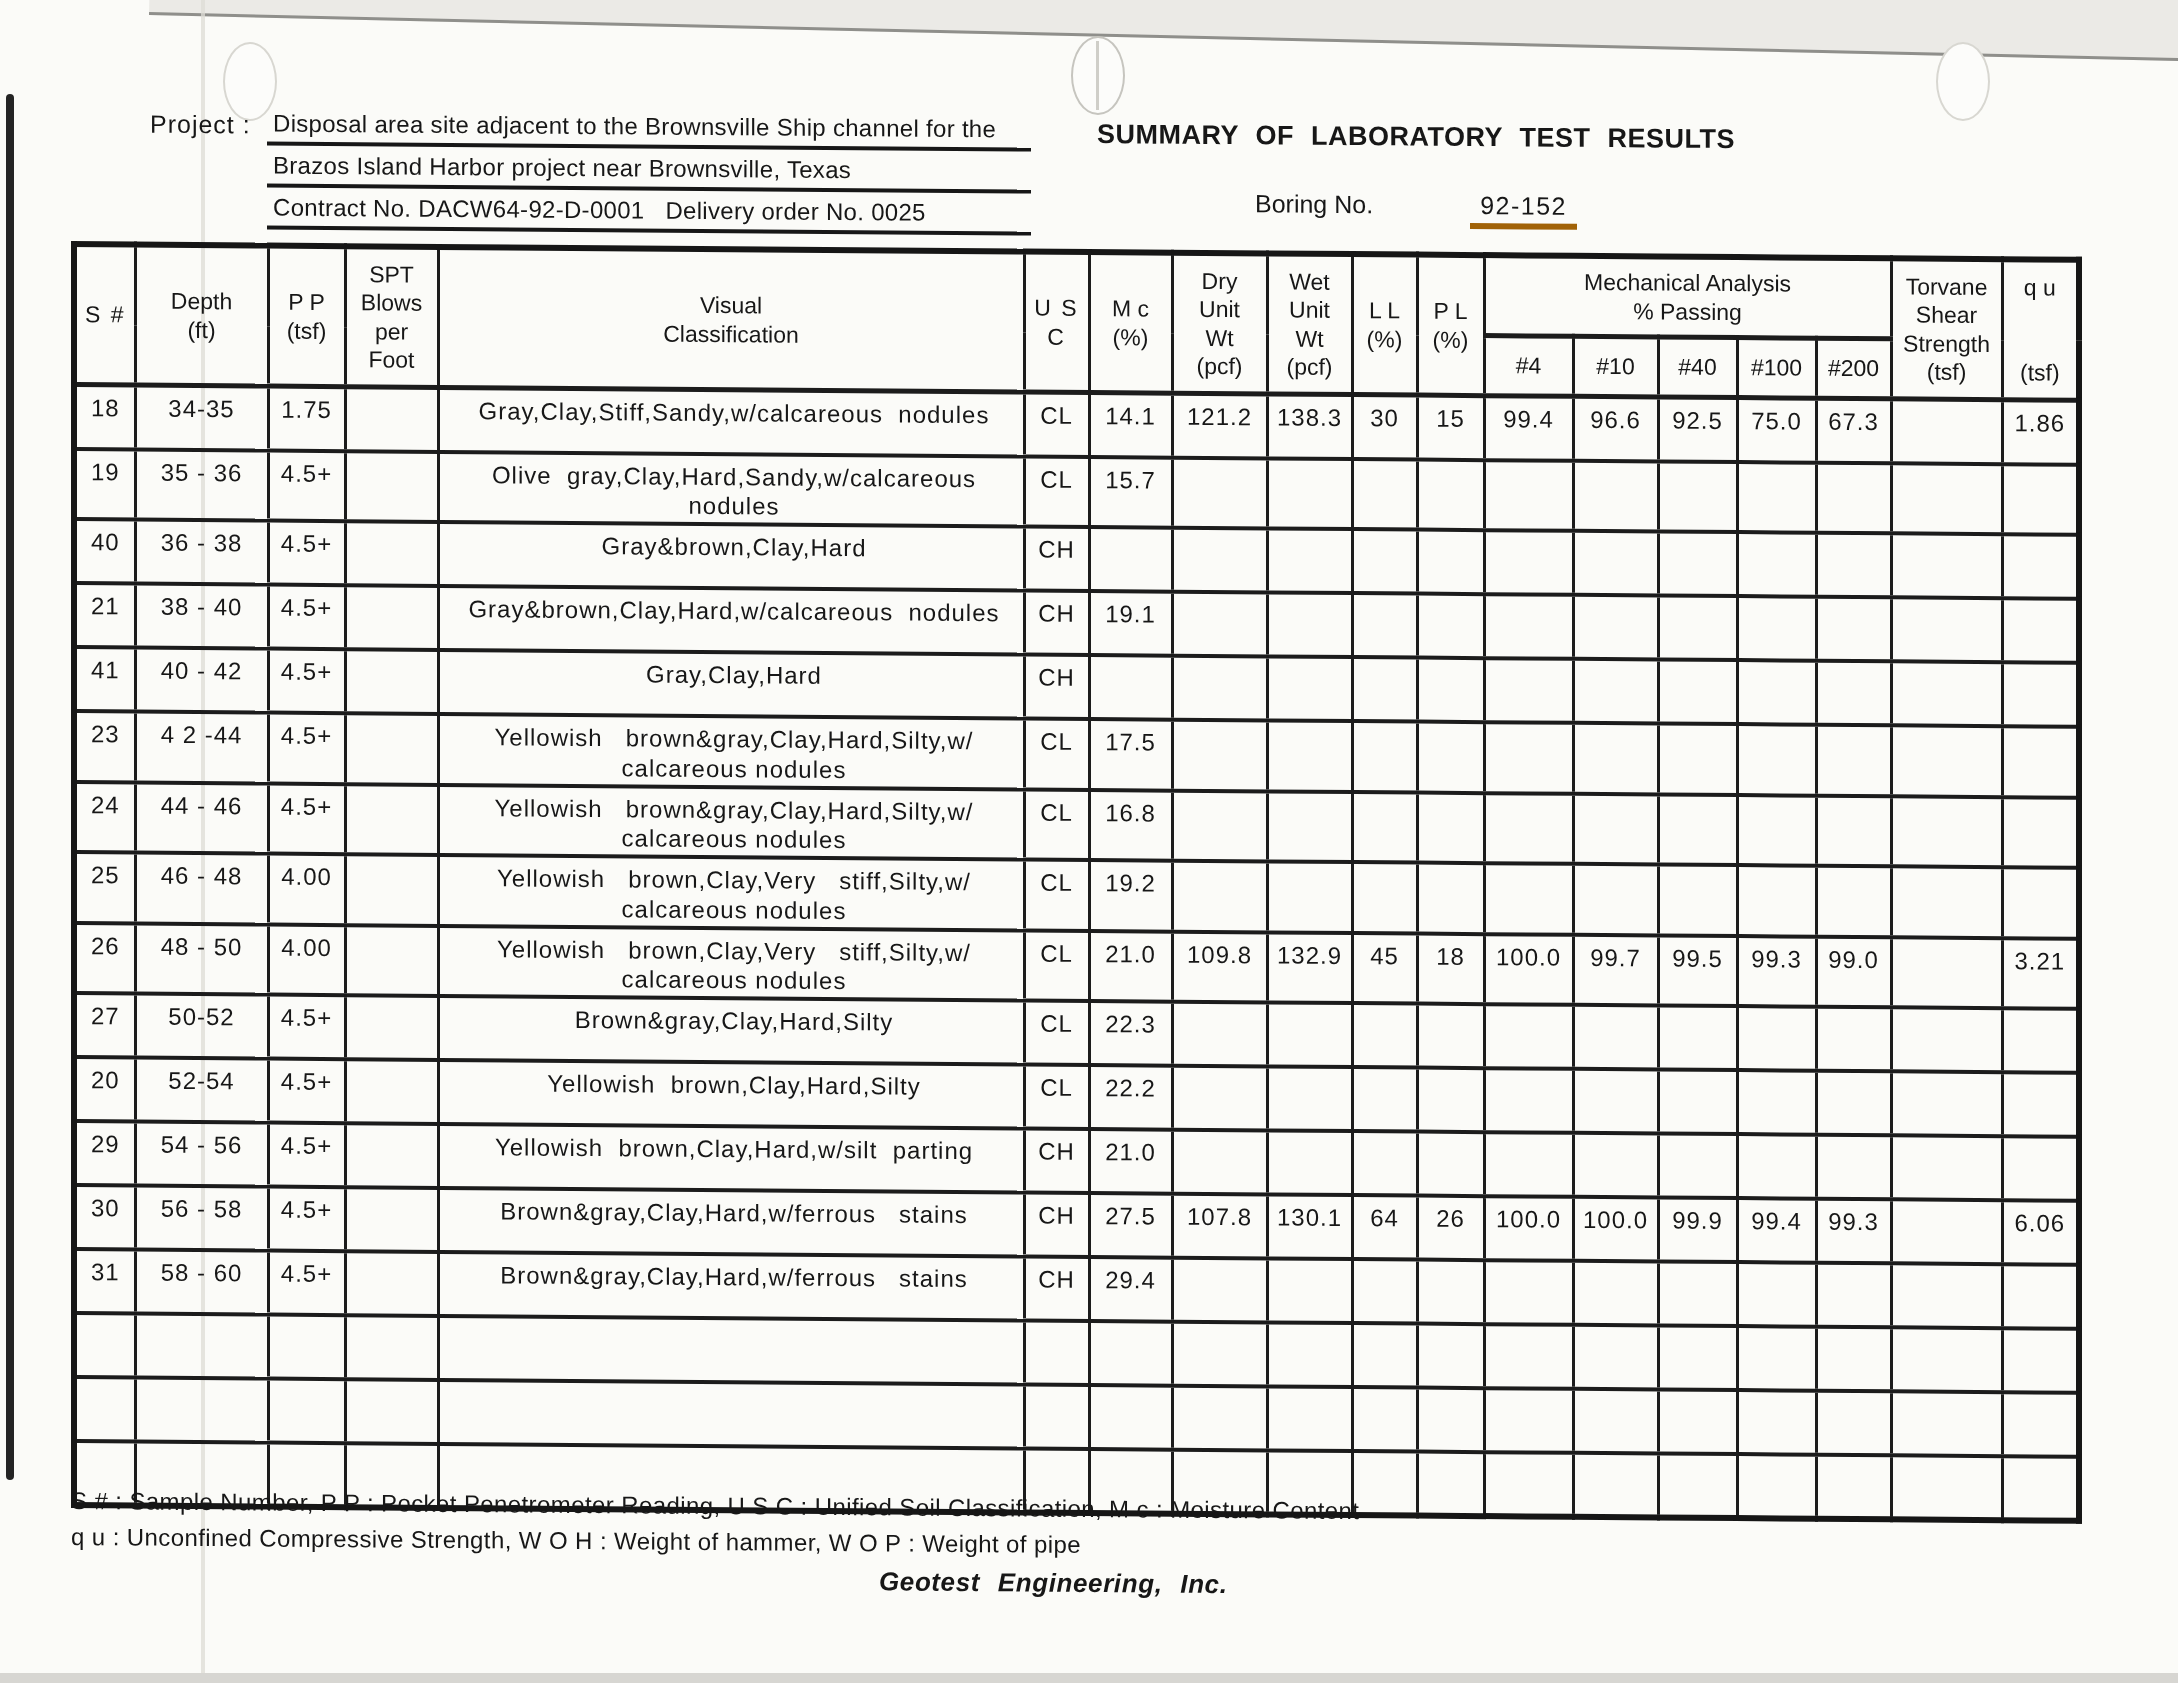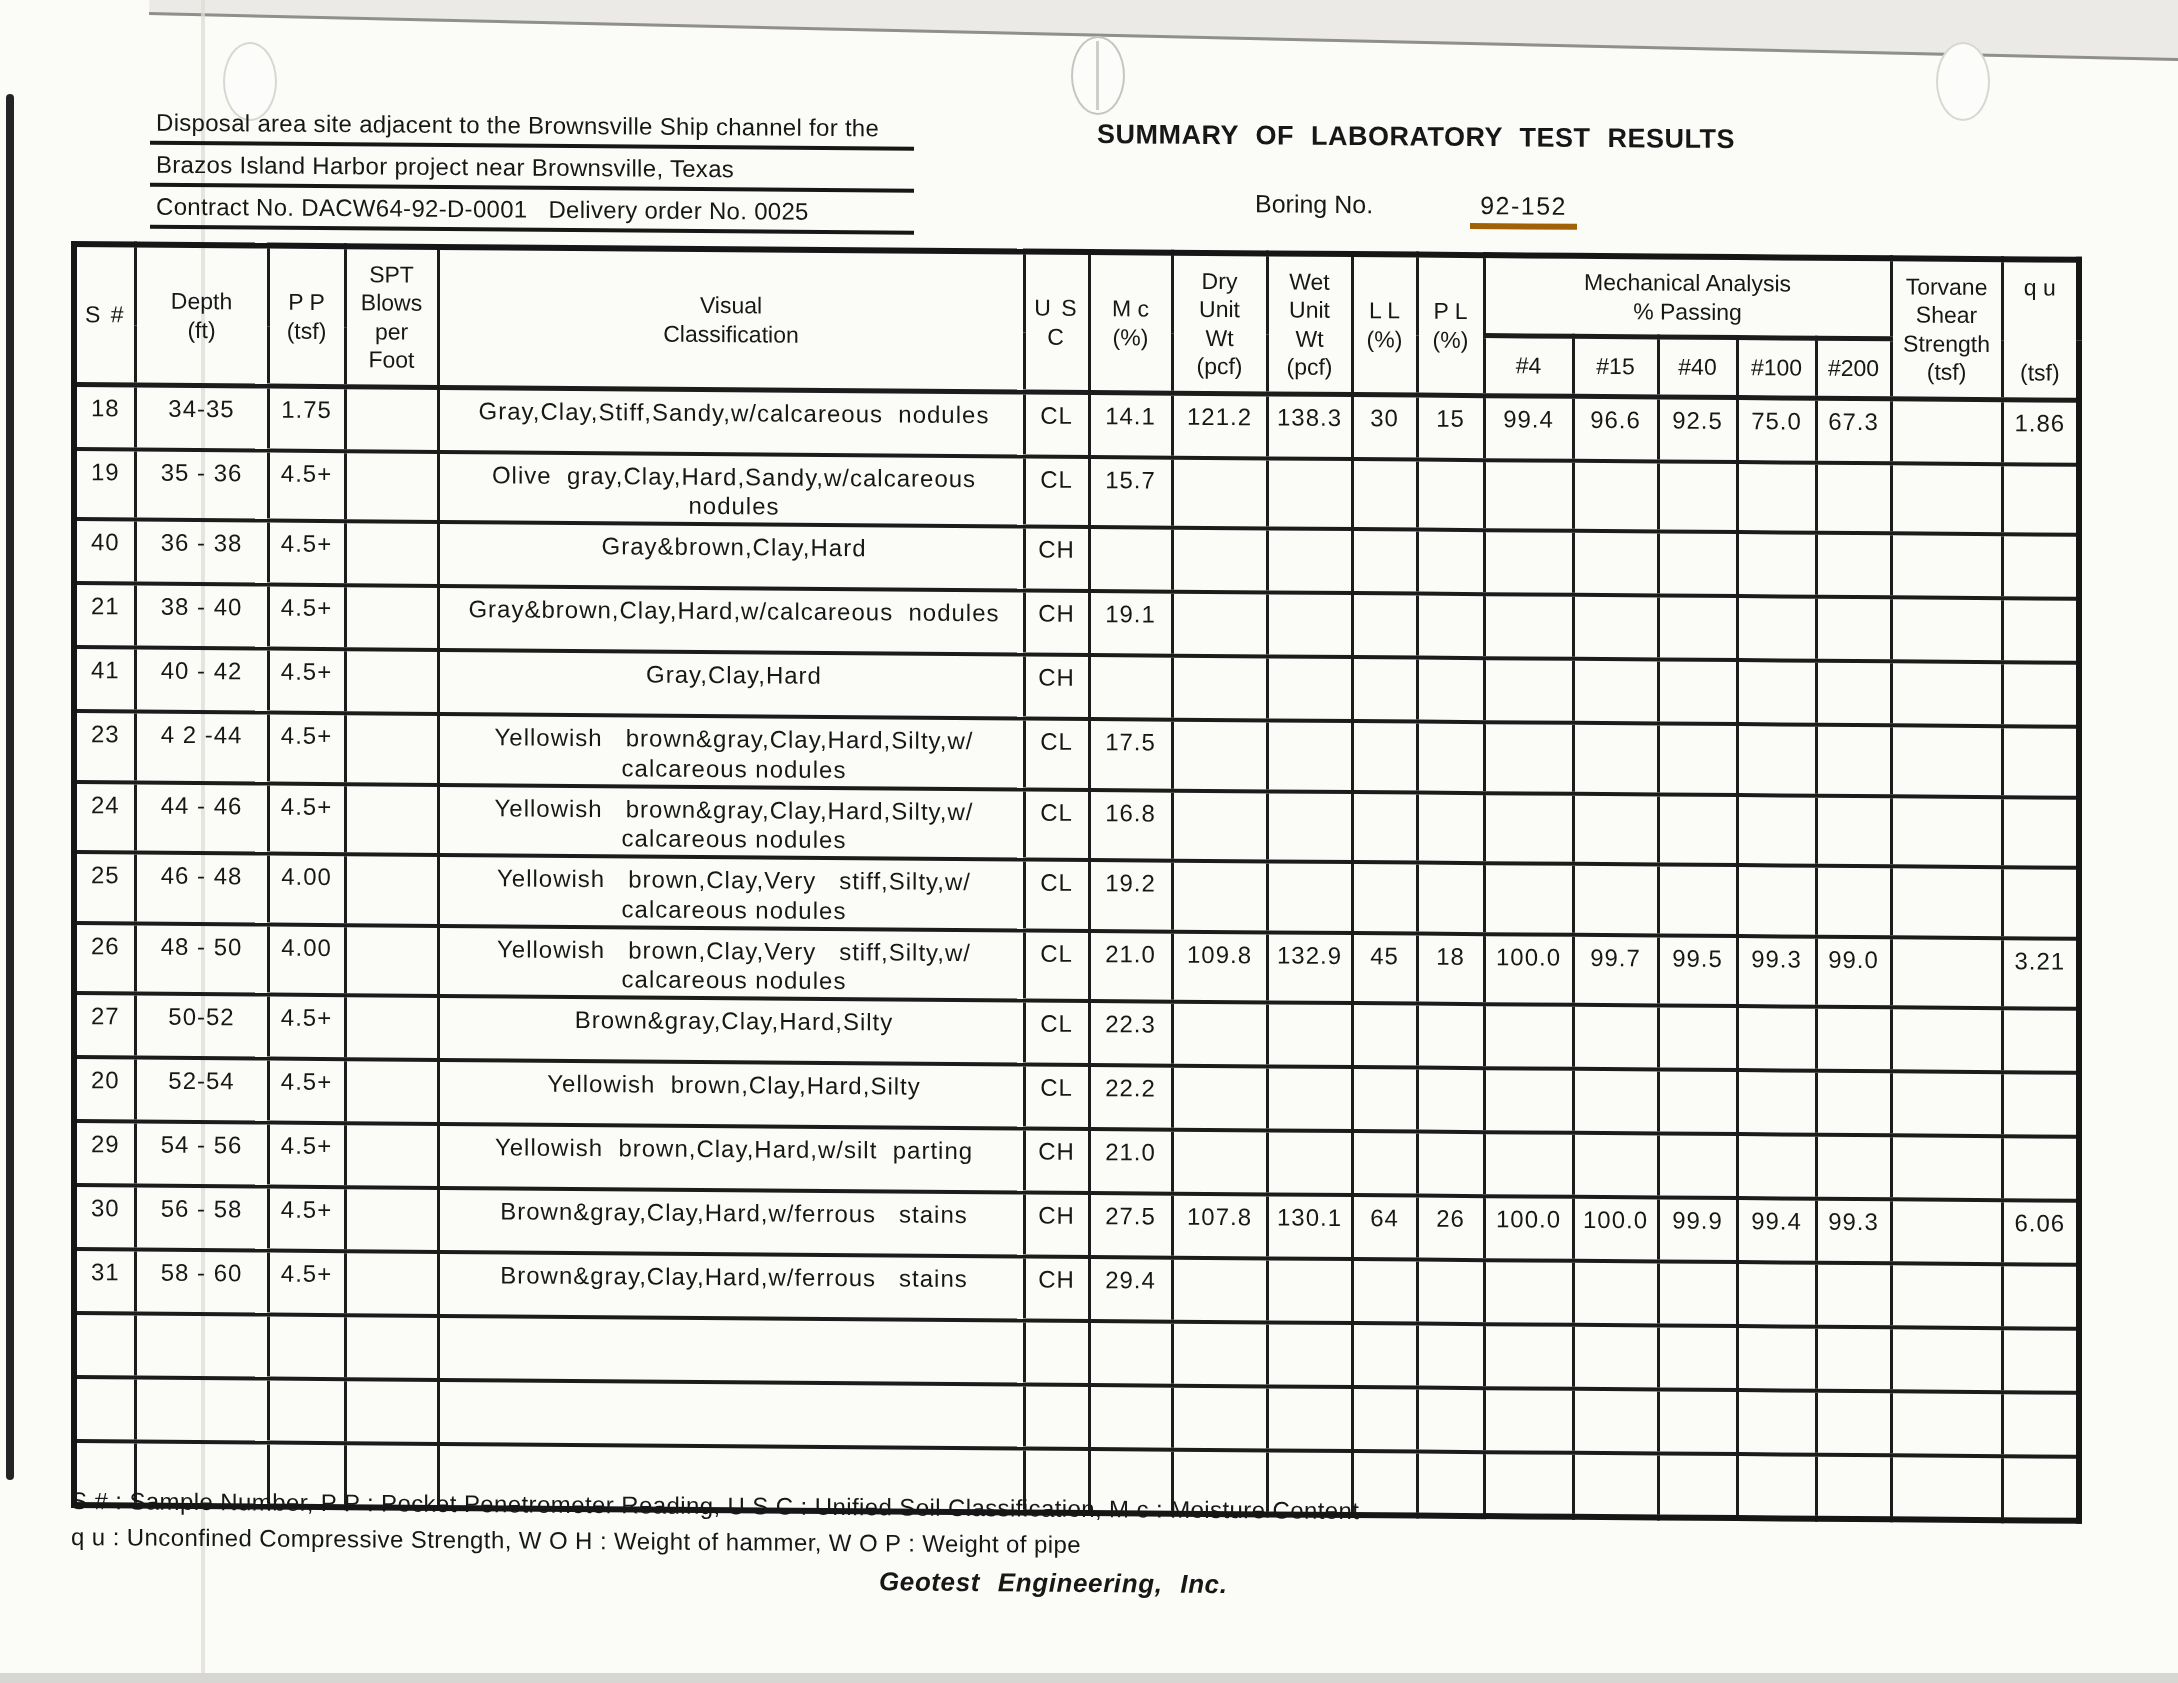--- a/index.html
+++ b/index.html
@@ -101,20 +101,21 @@
 <div class="crease"></div>
 <div class="left-bar"></div>
 <div class="hole faint" style="left:223px;top:42px;"></div>
 <div class="hole mid" style="left:1071px;top:36px;"></div>
 <div class="hole faint" style="left:1936px;top:42px;"></div>
 <div class="bottom-edge"></div>
 
 <div class="sheet">
 
   <div class="project-row">
+    <div class="project-label">Project :</div>
     <div class="project-lines">
       <span class="project-line">Disposal area site adjacent to the Brownsville Ship channel for the</span>
       <span class="project-line">Brazos Island Harbor project near Brownsville, Texas</span>
       <span class="project-line">Contract No. DACW64-92-D-0001   Delivery order No. 0025</span>
     </div>
   </div>
   <div class="doc-title">SUMMARY OF LABORATORY TEST RESULTS</div>
   <div class="boring-row">
     <span class="boring-label">Boring No.</span>
     <span class="boring-value">92-152</span>
@@ -175,21 +176,21 @@
 Shear
 Strength
 (tsf)</th>
         <th rowspan="2" class="h-qu">q u
 
 
 (tsf)</th>
       </tr>
       <tr class="hrow2">
         <th class="sieve">#4</th>
-        <th class="sieve">#15</th>
+        <th class="sieve">#10</th>
         <th class="sieve">#40</th>
         <th class="sieve">#100</th>
         <th class="sieve">#200</th>
       </tr>
     </thead>
     <tbody>
         <tr>
           <td class="col-s">18</td>
           <td class="col-depth">34-35</td>
           <td class="col-pp">1.75</td>

